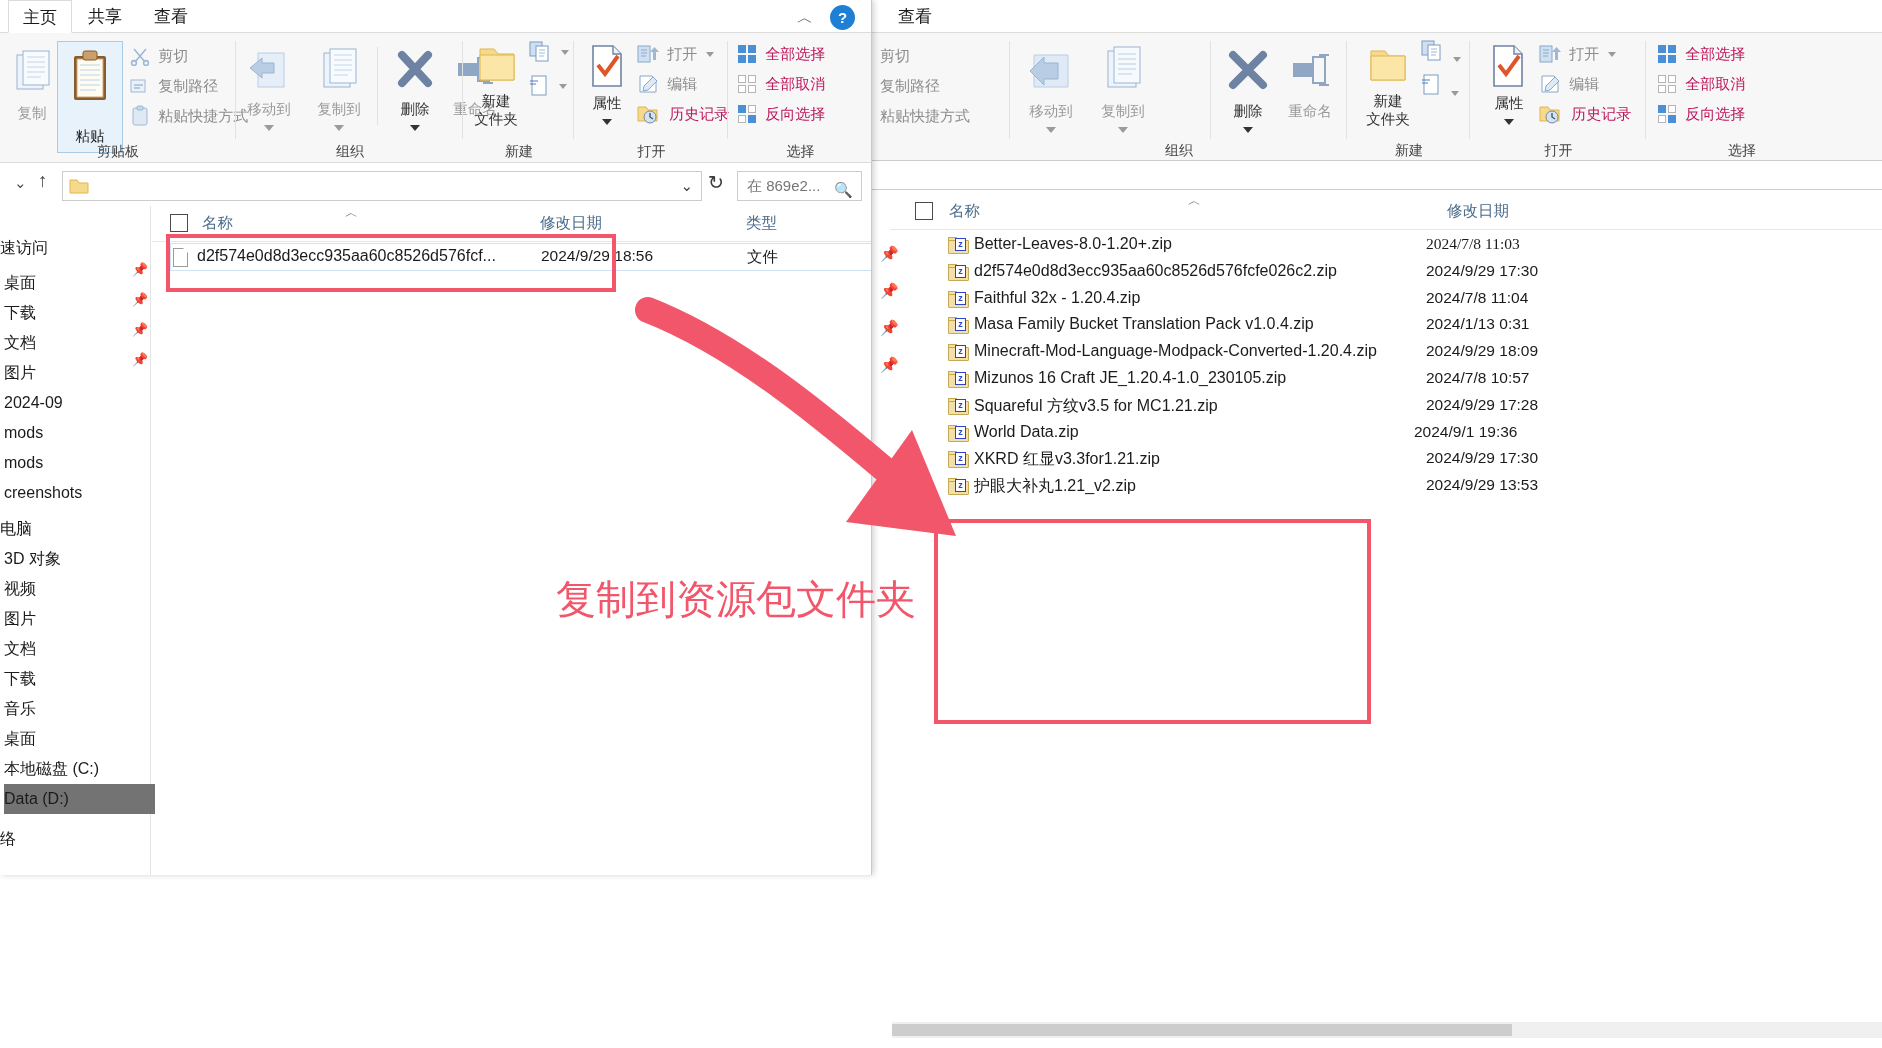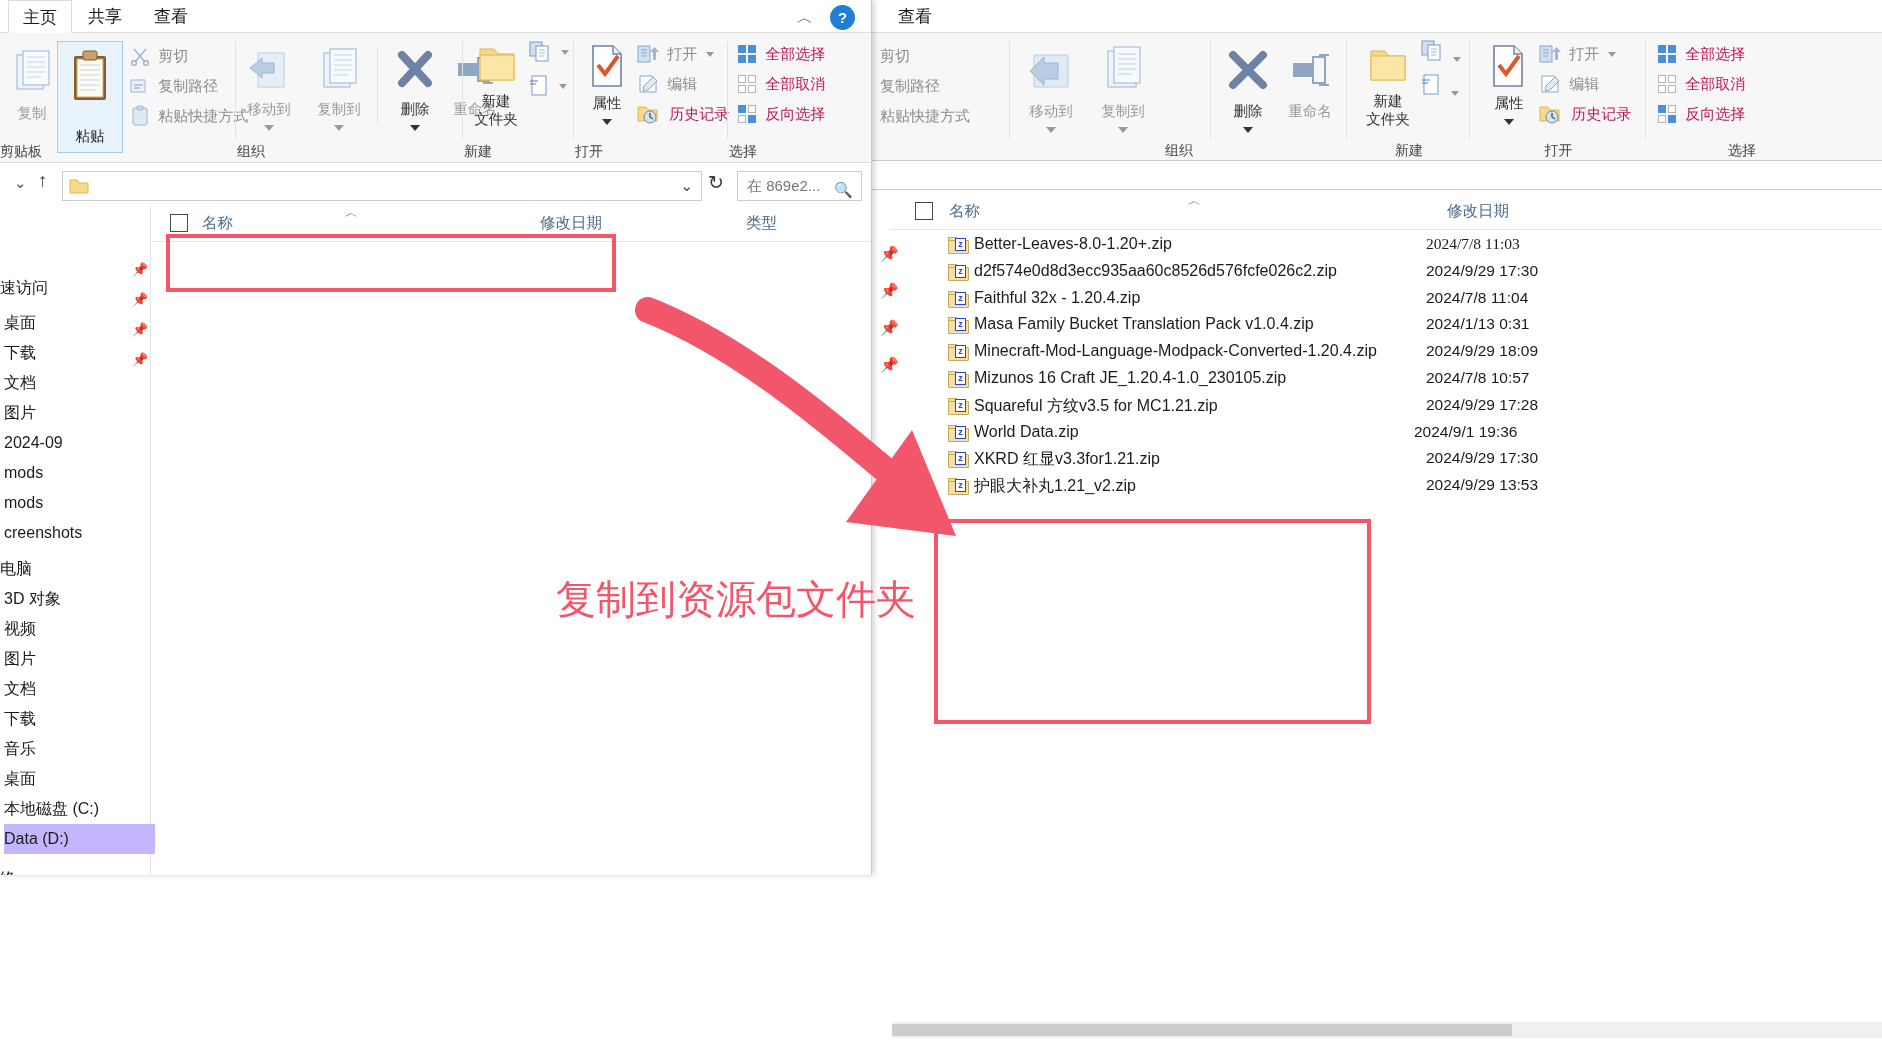--- a/index.html
+++ b/index.html
@@ -27,21 +27,21 @@
   .ribbon-min { position:absolute; font-size:16px; color:#5a5a5a; }
   .help-btn { position:absolute; width:25px; height:25px; border-radius:50%;
               background:#1f7fd4; color:#fff; font-size:15px; font-weight:bold;
               text-align:center; line-height:25px; }
 
   
   .ribbon { position:absolute; left:0; top:33px; width:100%; height:130px;
             background:#f7f7f7; border-bottom:1px solid #dcdcdc; }
   .rgroup { position:absolute; top:0; height:130px; }
   .rgroup .sep { position:absolute; right:0; top:8px; width:1px; height:98px; background:#e2e2e2; }
-  .glabel { position:absolute; bottom:2px; width:100%; text-align:left;
+  .glabel { position:absolute; bottom:2px; width:100%; text-align:center;
             font-size:14px; color:#444; white-space:nowrap; }
   .bigbtn { position:absolute; text-align:center; width:64px; }
   .bigbtn .lbl { font-size:14.5px; color:#333; line-height:16px; margin-top:2px; white-space:nowrap;}
   .bigbtn.dim .lbl { color:#9a9a9a; }
   .smallbtn { position:absolute; font-size:15px; color:#8d8d8d; white-space:nowrap;
               height:24px; line-height:24px; }
   .smallbtn.on { color:#be185d; }
   .smallbtn .txt { margin-left:4px; vertical-align:middle; }
   .caret { display:inline-block; width:0;height:0;
            border-left:4px solid transparent;border-right:4px solid transparent;
@@ -67,22 +67,22 @@
 
   
   .colhdr { position:absolute; height:36px; border-bottom:1px solid #e2e7ea; background:#fff; }
   .colhdr .ch { position:absolute; top:7px; font-size:15.5px; color:#4a6b8a; white-space:nowrap; }
   .chk { position:absolute; width:18px; height:18px; border:1.6px solid #4a4a4a; background:#fff; }
   .sortmark { position:absolute; font-size:13px; color:#6e6e6e; }
 
   
   .sidebar { position:absolute; background:#fff; }
   .sitem { position:absolute; height:30px; line-height:30px; font-size:16px;
-           color:#1b1b1b; white-space:nowrap;margin-top:40px; }
-  .sitem.sel { background:#c4b5fd; }
+           color:#1b1b1b; white-space:nowrap; }
+  .sitem.sel { background:#737373; }
   .pin { position:absolute; font-size:15px; color:#8a8a8a; }
 
   
   .frow { position:absolute; height:27px; white-space:nowrap; }
   .frow .fname { position:absolute; top:3px; font-size:16px; color:#1b1b1b; white-space:nowrap; }
   .frow .fdate { position:absolute; top:3px; font-size:15.5px; color:#1b1b1b; white-space:nowrap; }
   .frow .ftype { position:absolute; top:3px; font-size:15.5px; color:#1b1b1b; white-space:nowrap; }
   .frow.selected { background:#ffffff; border:1px solid #cfe3f5; }
 
   
@@ -657,20 +657,28 @@
           <div class="sitem" style="left: 0px; top: 618px; width: 151px;"><span>络</span></div>
         </div>
 
     </div>
 
     <div class="pin" style="left:132px; top:262px; font-size:13px;">📌</div>
     <div class="pin" style="left:132px; top:292px; font-size:13px;">📌</div>
     <div class="pin" style="left:132px; top:322px; font-size:13px;">📌</div>
     <div class="pin" style="left:132px; top:352px; font-size:13px;">📌</div>
 
+    <div id="left-file-list" style="position:absolute; left:170px; top:243px; width:702px; height:600px;">
+        <div class="frow selected" style="left: 0px; top: 0px; width: 702px; height: 28px;">
+          <span class="fileicon" style="left: 2px; top: 4px;"></span>
+          <span class="fname" style="left: 26px;">d2f574e0d8d3ecc935aa60c8526d576fcf...</span>
+          <span class="fdate" style="left: 370px;">2024/9/29 18:56</span>
+          <span class="ftype" style="left: 576px;">文件</span>
+        </div>
+      </div>
   </div>
 
   <div class="annot-rect" style="left:166px; top:234px; width:450px; height:58px;"></div>
 
   <div class="annot-rect" style="left:934px; top:519px; width:437px; height:205px;"></div>
 
   <svg class="arrow-svg" style="left:600px; top:290px; width:440px; height:290px;" viewBox="0 0 440 290">
     <path d="M48 20 C 150 60, 250 150, 330 218" stroke="#f2566a" stroke-width="26" fill="none" stroke-linecap="round"></path>
     <path d="M246 232 L 356 246 L 312 140 Z" fill="#f2566a"></path>
   </svg>

